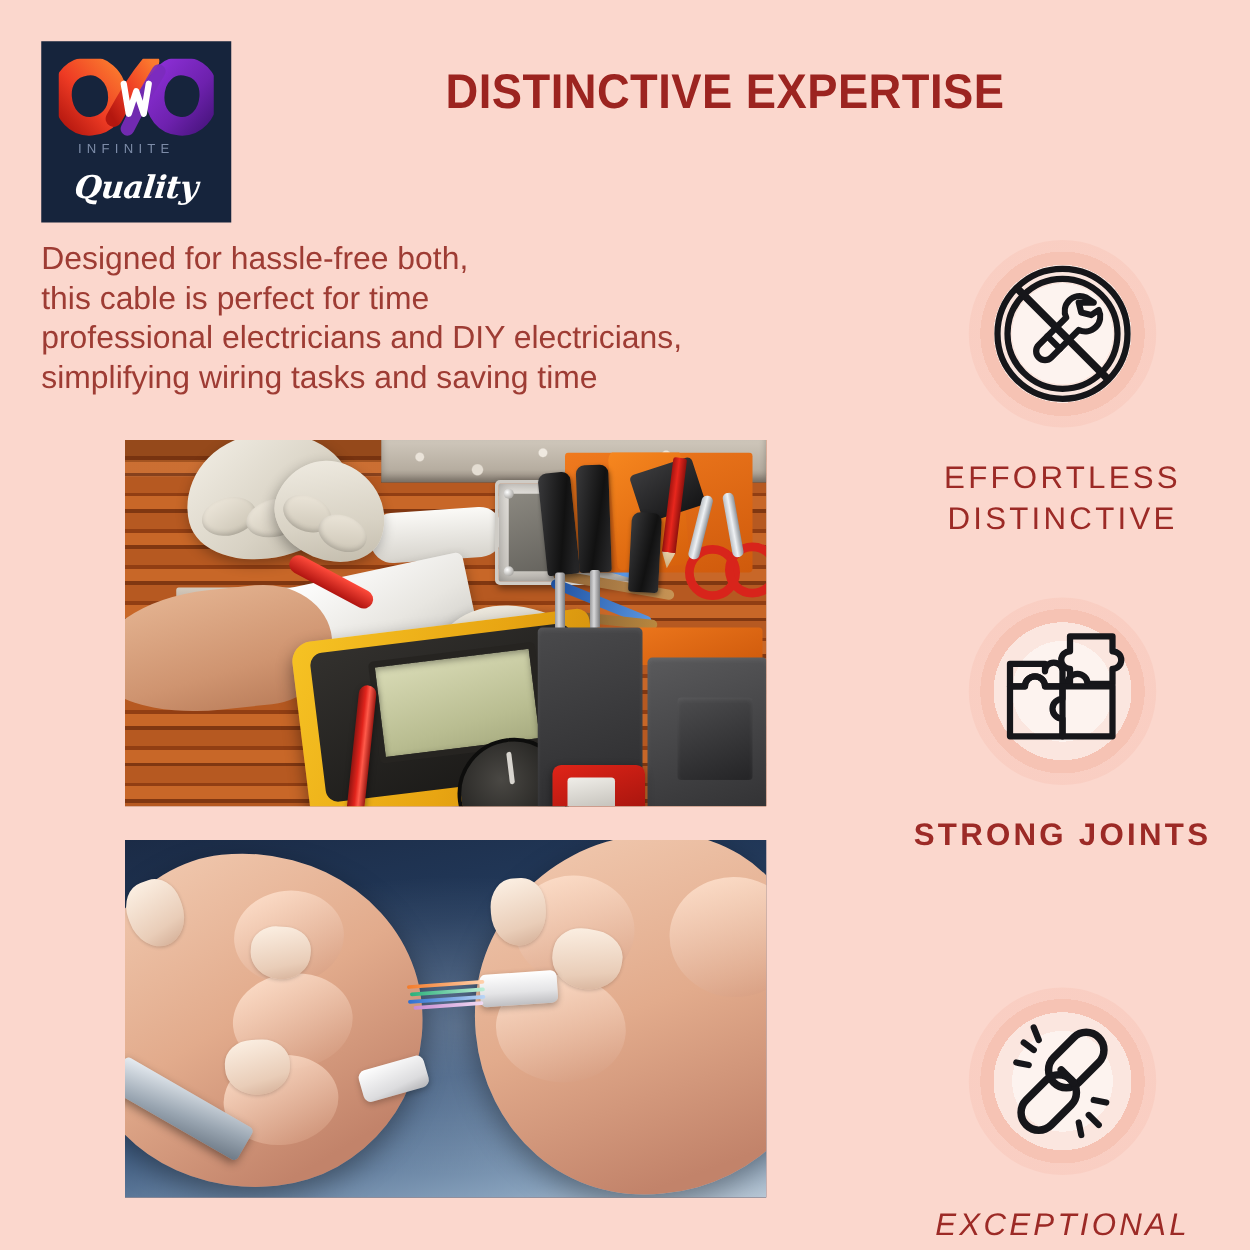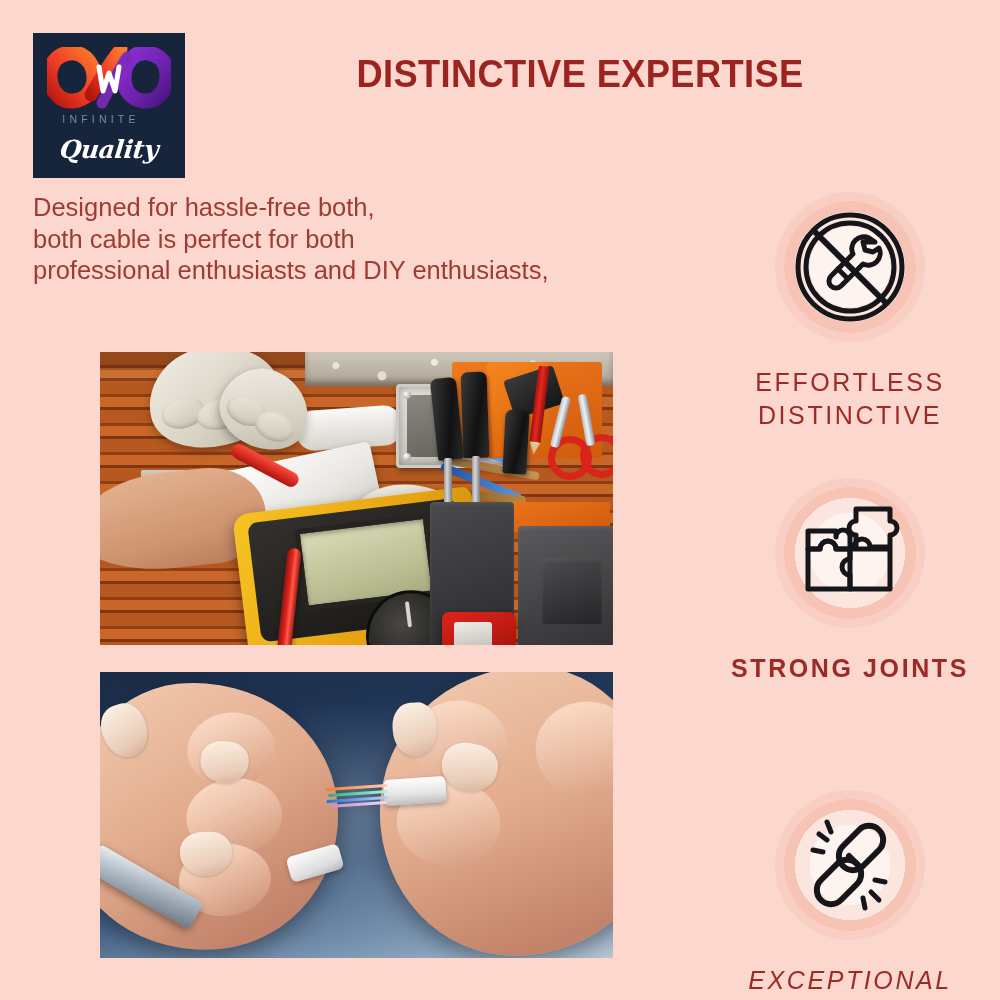--- a/index.html
+++ b/index.html
@@ -358,22 +358,23 @@
       </svg>
     </div>
     <div class="logo-infinite">INFINITE</div>
     <div class="logo-quality">Quality</div>
   </div>
 
   <div class="title">DISTINCTIVE EXPERTISE</div>
 
   <div class="para">
     <span>Designed for hassle-free both,</span>
-    <span>both cable is perfect for both</span>
-    <span>professional enthusiasts and DIY enthusiasts,</span>
+    <span>this cable is perfect for time</span>
+    <span>professional electricians and DIY electricians,</span>
+    <span>simplifying wiring tasks and saving time</span>
   </div>
 
   <div class="photo" id="photo1">
     <div class="brickwall"></div>
     <div class="mortar-top"></div>
     <div class="mortar-mid"></div>
 
     <div class="conduit"></div>
 
     <div class="ebox">

